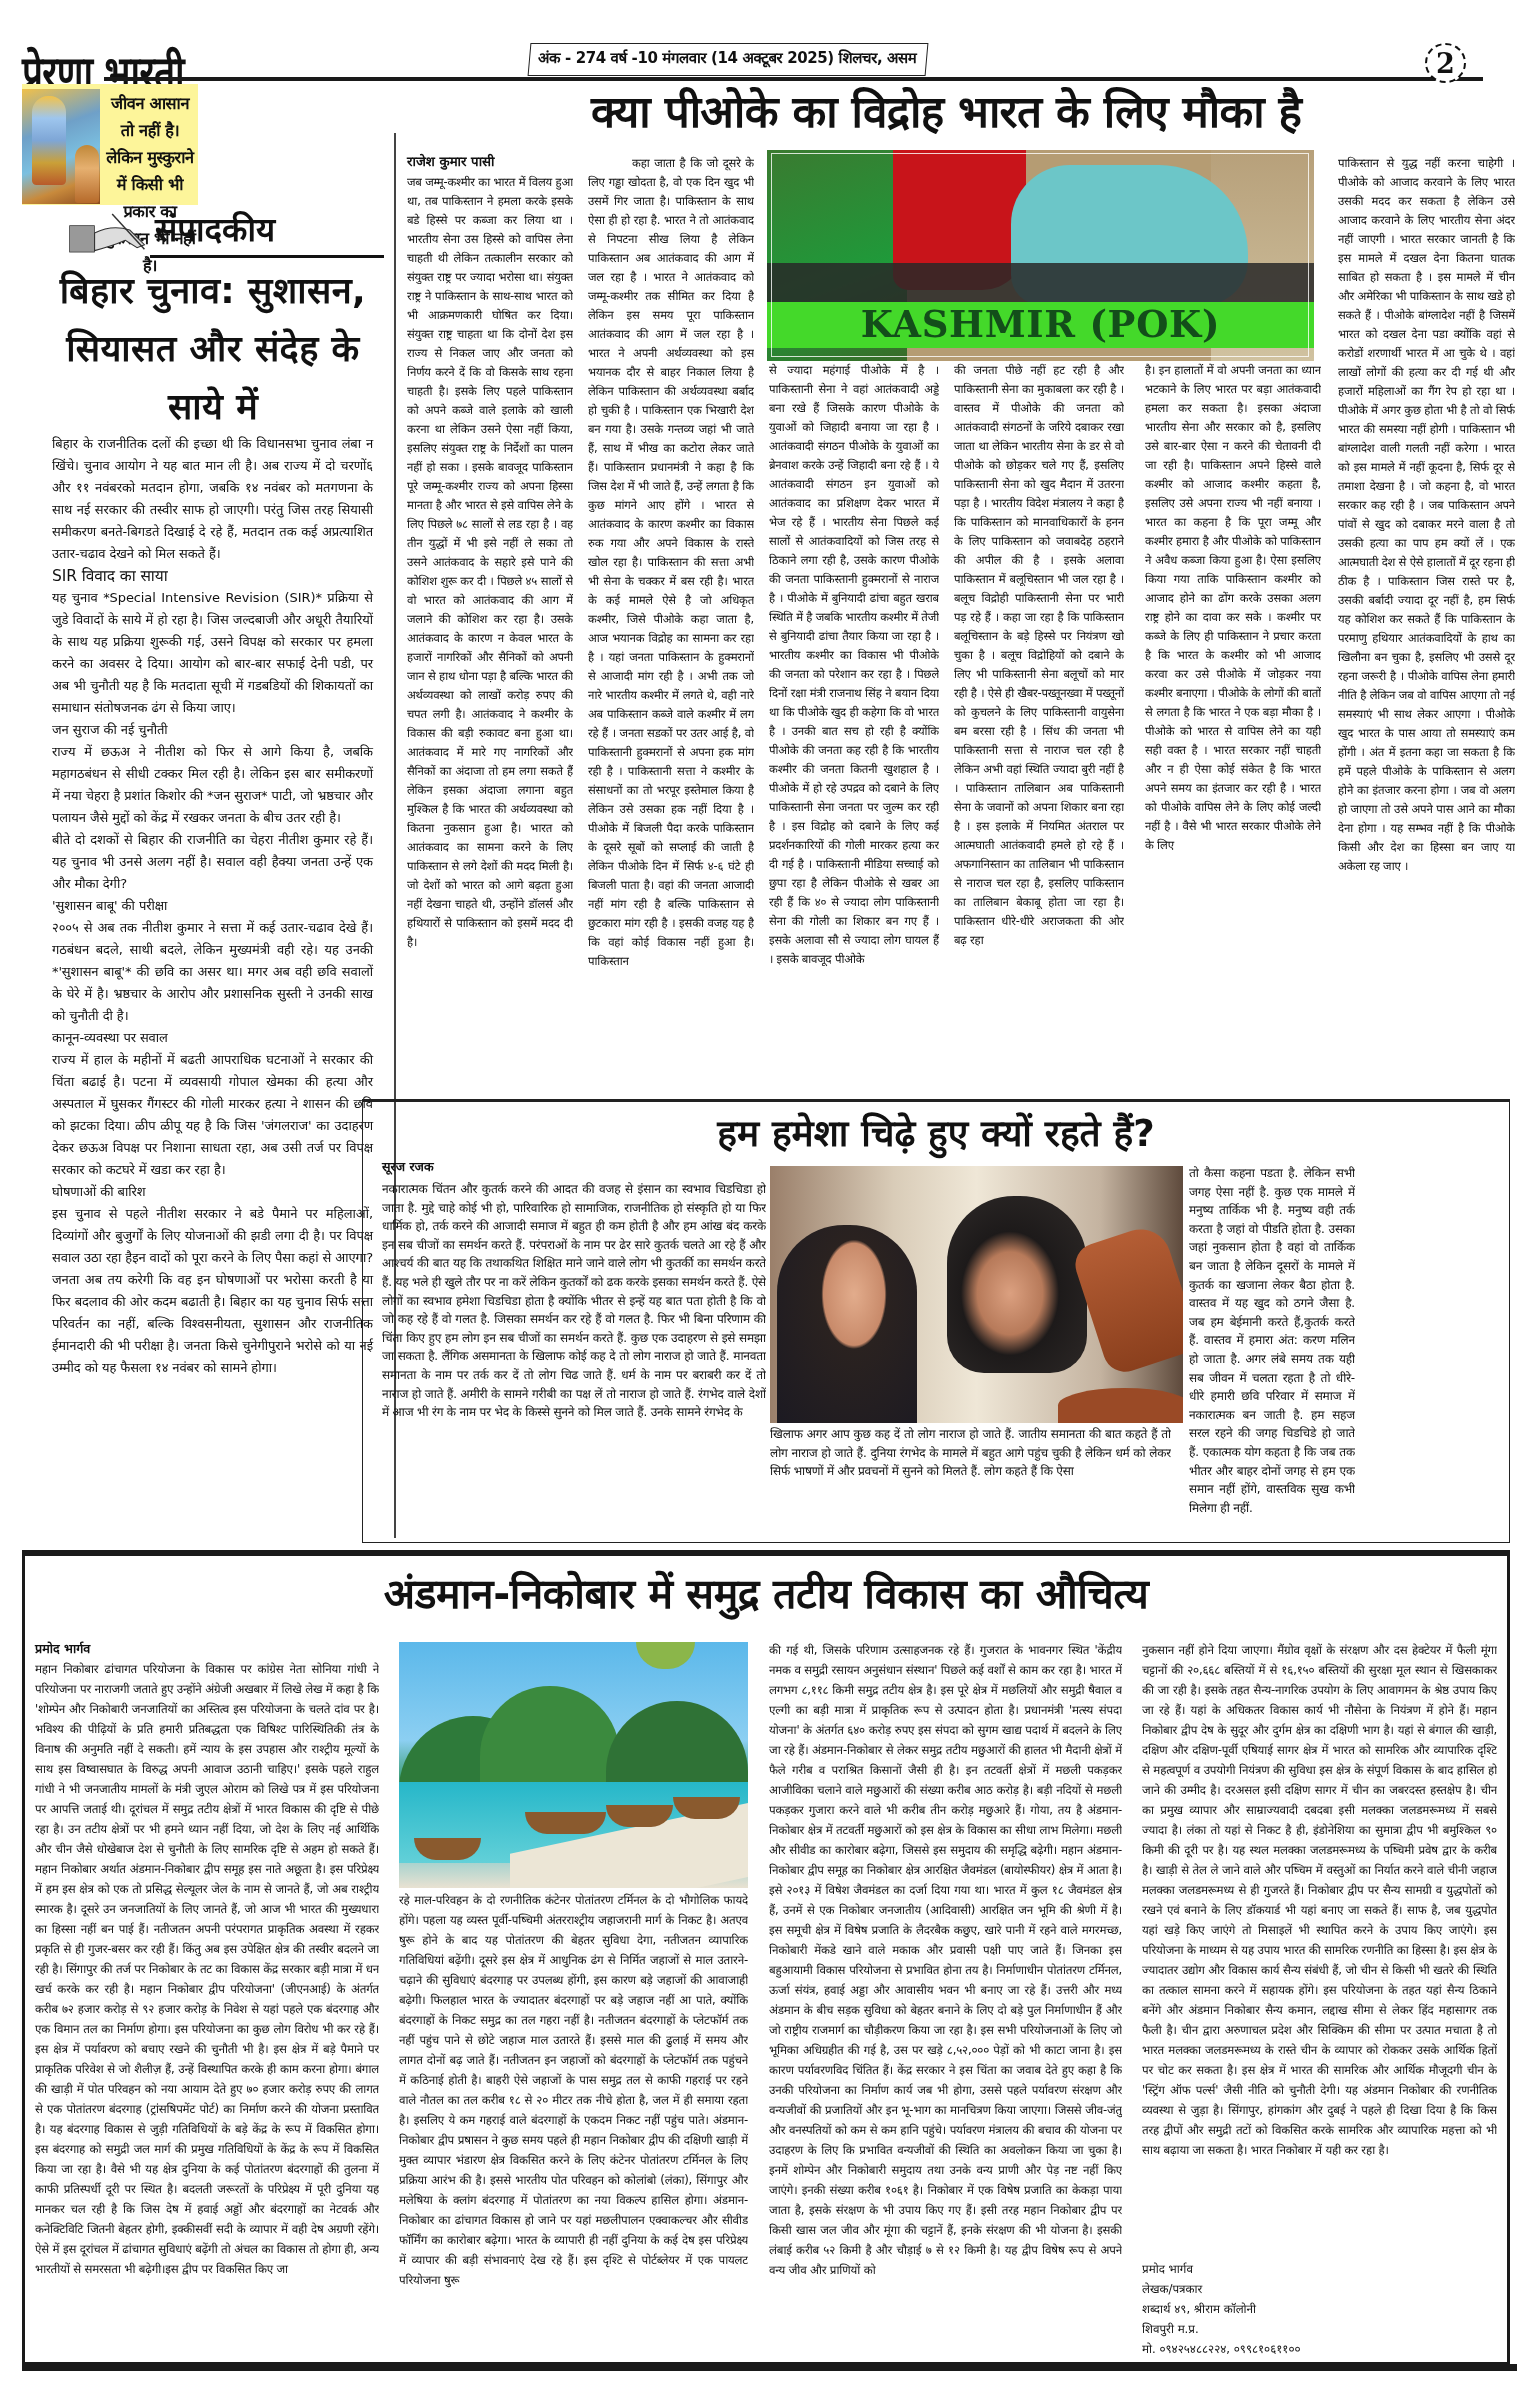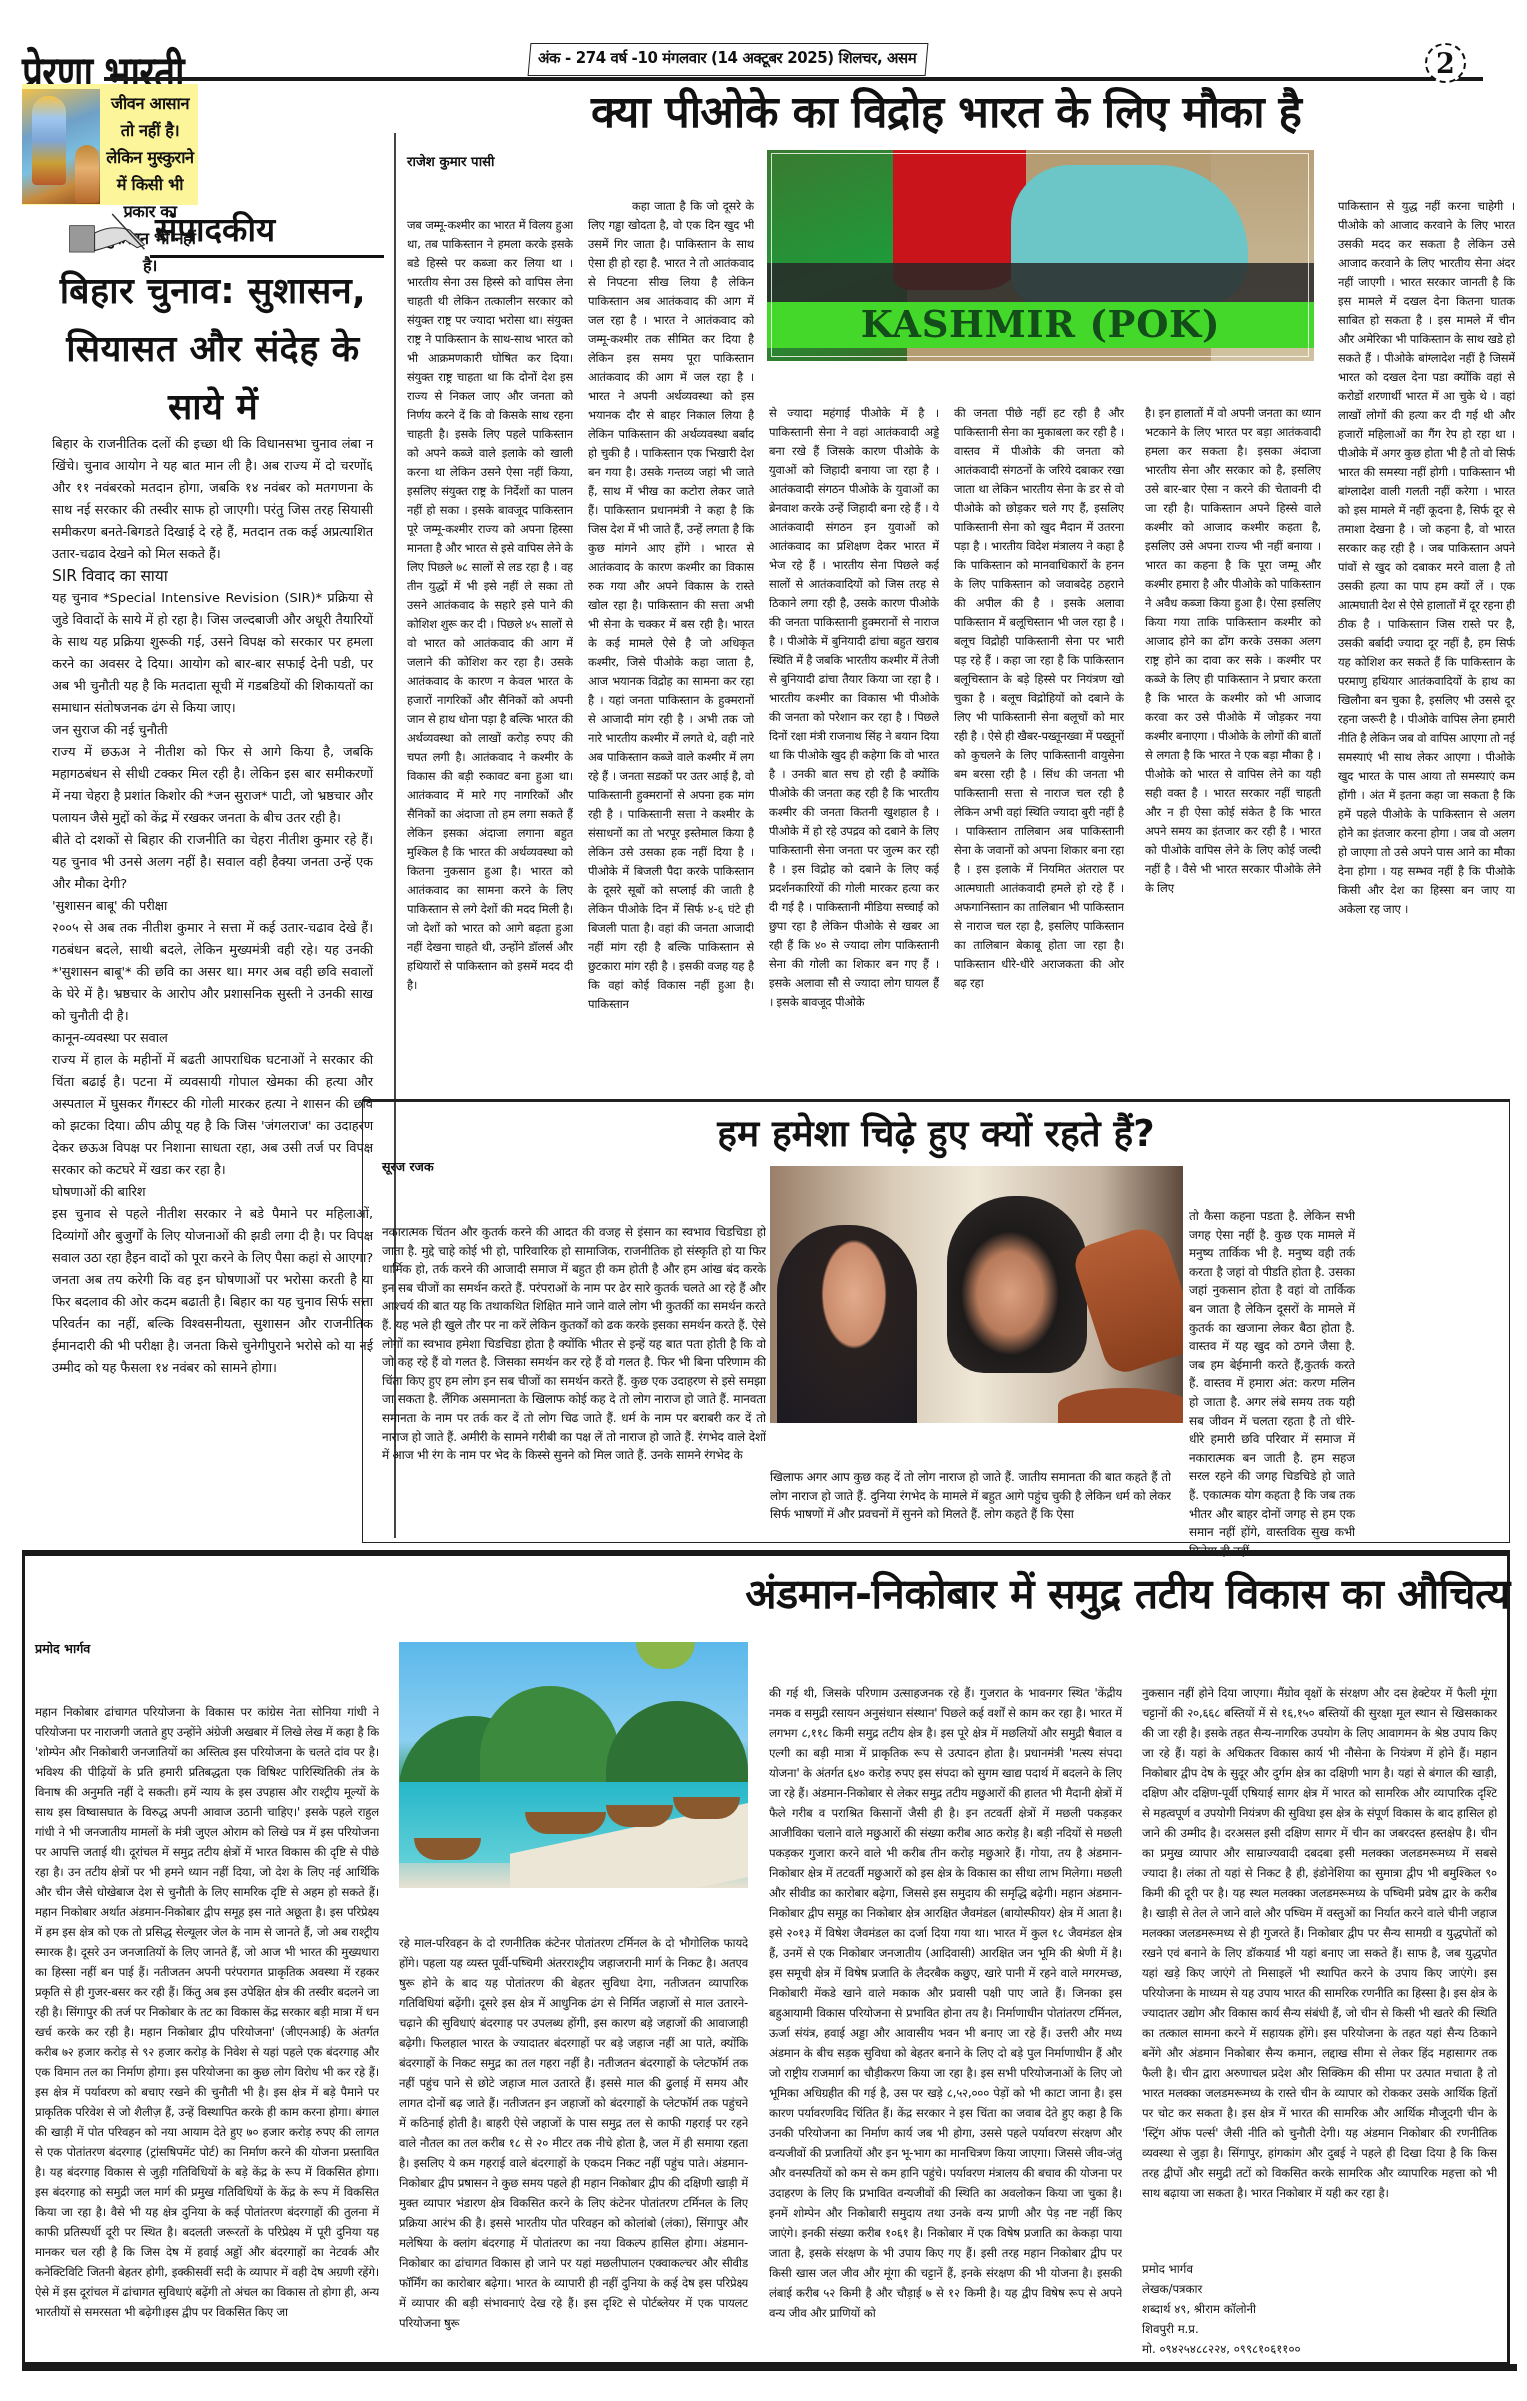--- a/index.html
+++ b/index.html
@@ -27,21 +27,21 @@
   .edit-label { left: 155px; top: 208px; font-size: 33px; font-weight: bold; line-height: 43px; }
   .edit-rule { left: 150px; top: 255px; width: 234px; height: 3px; background: #111; }
   .edit-headline { left: 41px; top: 262px; width: 344px; font-size: 36px; font-weight: bold; line-height: 58px; text-align: center; letter-spacing: 0.4px; }
   .edit-body { left: 52px; top: 433px; width: 321px; font-size: 13px; line-height: 22px; text-align: justify; letter-spacing: -0.1px; }
   .edit-body p { margin: 0; }
   .edit-body .sub { font-weight: normal; }
 
   
   .pok-headline { left: 591px; top: 81px; width: 739px; font-size: 44px; font-weight: bold; line-height: 62px; letter-spacing: -0.7px; white-space: nowrap; }
   .pok-author { left: 407px; top: 152px; font-size: 13.3px; font-weight: bold; line-height: 19px; }
-  .col { font-size: 11.5px; line-height: 19px; text-align: justify; letter-spacing: -0.2px; margin-top: 43px; }
+  .col { font-size: 11.5px; line-height: 19px; text-align: justify; letter-spacing: -0.2px; }
   .pok-col1 { left: 407px; top: 173px; width: 166px; height: 872px; overflow: hidden; }
   .pok-col2 { left: 588px; top: 154px; width: 166px; height: 892px; overflow: hidden; }
   .pok-col3 { left: 769px; top: 361px; width: 170px; height: 685px; overflow: hidden; }
   .pok-col4 { left: 954px; top: 361px; width: 170px; height: 685px; overflow: hidden; }
   .pok-col5 { left: 1145px; top: 361px; width: 176px; height: 685px; overflow: hidden; }
   .pok-colR { left: 1338px; top: 154px; width: 177px; height: 892px; overflow: hidden; }
 
   .pok-image { left: 767px; top: 150px; width: 547px; height: 211px; overflow: hidden; background: #b59c73; }
   .pok-image .map-green { position: absolute; left: 0; top: 0; width: 140px; height: 211px; background: linear-gradient(160deg, #3a7a30 0%, #1f9a3a 60%, #3a6a28 100%); }
   .pok-image .map-red { position: absolute; left: 126px; top: 0; width: 133px; height: 140px; background: #c8141a; border-radius: 0 0 44px 15px; }
@@ -63,21 +63,21 @@
   .mid-image .man { position: absolute; left: 177px; top: 30px; width: 140px; height: 177px; background: radial-gradient(ellipse at 45% 55%, #dba080 0%, #b77a5a 30%, #1d1a1a 45%, rgba(30,26,26,0.9) 100%); border-radius: 67px 67px 37px 37px; }
   .mid-image .gavel { position: absolute; left: 318px; top: 67px; width: 95px; height: 133px; background: linear-gradient(180deg, #b55e35, #8a3f1d); border-radius: 22px 30px 22px 22px; transform: rotate(-18deg); }
   .mid-image .base { position: absolute; left: 288px; top: 222px; width: 133px; height: 35px; background: #9a4a26; border-radius: 50% 50% 0 0; }
   .mid-col2 { left: 770px; top: 1425px; width: 401px; height: 104px; overflow: hidden; font-size: 12px; line-height: 18.6px; }
   .mid-col3 { left: 1189px; top: 1164px; width: 166px; height: 365px; overflow: hidden; font-size: 12px; line-height: 18.6px; }
 
   
   .bot-topbar { left: 22px; top: 1550px; width: 1488px; height: 6px; background: #1a1a1a; }
   .bot-box { left: 22px; top: 1556px; width: 1488px; height: 809px; border: 3px solid #1a1a1a; border-top: none; }
   .bot-shadow { left: 22px; top: 2364px; width: 1495px; height: 7.4px; background: #1a1a1a; }
-  .bot-headline { left: 22px; top: 1562px; width: 1488px; text-align: right; font-size: 41px; font-weight: bold; line-height: 65px; letter-spacing: -0.4px; }
+  .bot-headline { left: 22px; top: 1562px; width: 1488px; text-align: center; font-size: 41px; font-weight: bold; line-height: 65px; letter-spacing: -0.4px; }
   .bot-author { left: 35px; top: 1639px; font-size: 12.6px; font-weight: bold; line-height: 19px; }
   .bot-col1 { left: 35px; top: 1659px; width: 344px; height: 699px; overflow: hidden; font-size: 11.7px; line-height: 20px; }
   .bot-image { left: 399px; top: 1642px; width: 349px; height: 246px; overflow: hidden; background: linear-gradient(180deg, #5bb8ea 0%, #8ccff2 40%, #3fa07c 55%, #2db6c7 70%, #e9e2d2 100%); }
   .bot-image .mountain1 { position: absolute; left: 0; top: 74px; width: 148px; height: 81px; background: #2e7a3a; border-radius: 74px 74px 0 0; }
   .bot-image .mountain2 { position: absolute; left: 81px; top: 44px; width: 140px; height: 111px; background: #3b8a3e; border-radius: 70px 70px 0 0; }
   .bot-image .mountain3 { position: absolute; left: 207px; top: 59px; width: 142px; height: 96px; background: #2f7236; border-radius: 71px 71px 0 0; }
   .bot-image .water { position: absolute; left: 0; top: 140px; width: 349px; height: 81px; background: linear-gradient(180deg, #26b7c9, #62d0d8); }
   .bot-image .sand { position: absolute; left: 111px; top: 185px; width: 251px; height: 74px; background: #ece6d6; transform: skewY(-12deg); }
   .bot-image .boat { position: absolute; height: 22px; background: #8a5a2e; border-radius: 0 0 22px 22px; }
   .bot-image .leaves { position: absolute; left: 237px; top: 0; width: 59px; height: 27px; background: #8bb64a; border-radius: 0 0 30px 30px; }

